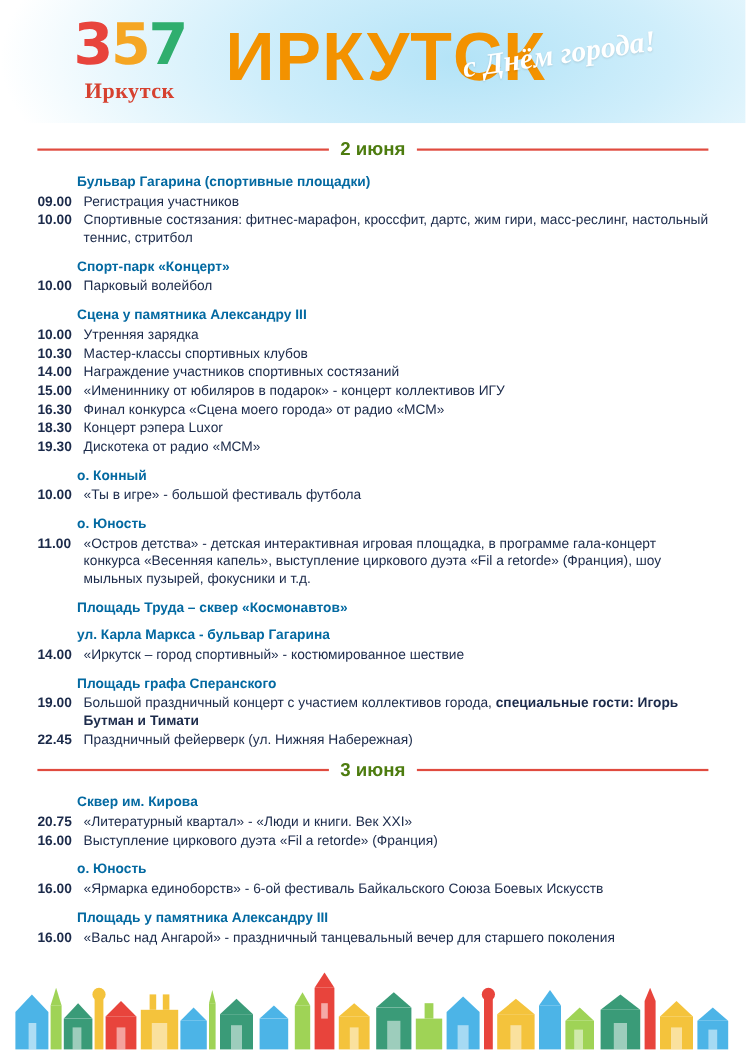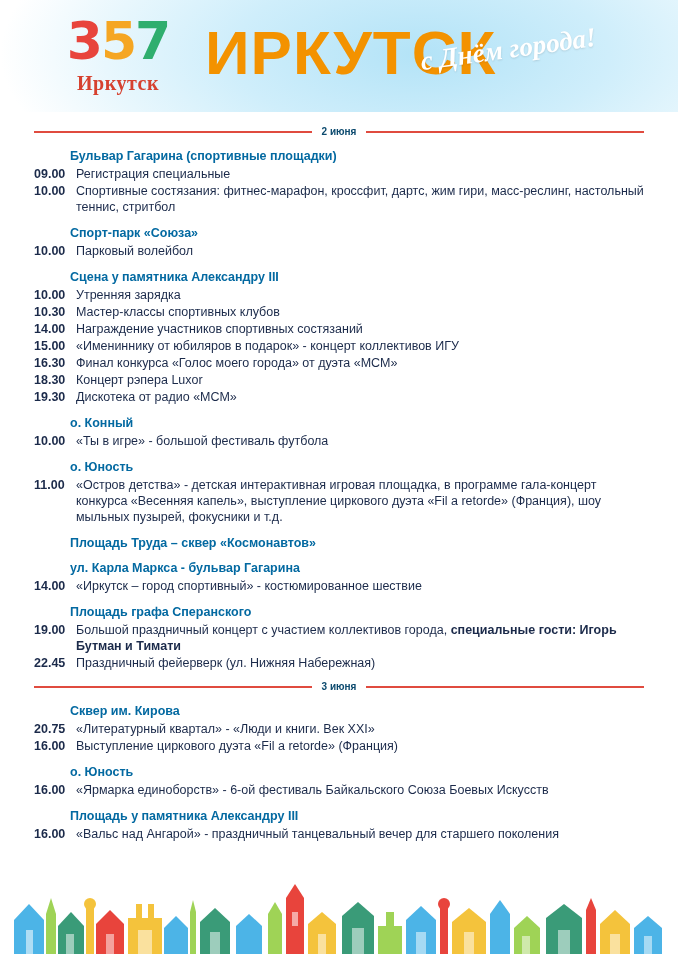--- a/index.html
+++ b/index.html
@@ -90,23 +90,23 @@
     align-items: center;
     gap: 10px;
     margin: 10px 0 12px 0;
   }
   .day-head .rule {
     flex: 1 1 auto;
     height: 2px;
     background: #e04b3f;
   }
   .day-head .day-label {
-    color: #0c4a6e;
-    font-weight: bold;
-    font-size: 10px;
+    color: #4d7c0f;
+    font-weight: bold;
+    font-size: 17px;
     white-space: nowrap;
   }
 
   .venue {
     color: #0369a1;
     font-weight: bold;
     font-size: 12.5px;
     margin: 11px 0 3px 36px;
   }
   .venue.first { margin-top: 4px; }
@@ -159,28 +159,28 @@
 
     <div class="day-head">
       <div class="rule"></div>
       <div class="day-label">2 июня</div>
       <div class="rule"></div>
     </div>
 
     <div class="venue first">Бульвар Гагарина (спортивные площадки)</div>
     <div class="row">
       <div class="time">09.00</div>
-      <div class="desc">Регистрация специальные</div>
+      <div class="desc">Регистрация участников</div>
     </div>
     <div class="row">
       <div class="time">10.00</div>
       <div class="desc">Спортивные состязания: фитнес-марафон, кроссфит, дартс, жим гири, масс-реслинг, настольный теннис, стритбол</div>
     </div>
 
-    <div class="venue">Спорт-парк «Союза»</div>
+    <div class="venue">Спорт-парк «Концерт»</div>
     <div class="row">
       <div class="time">10.00</div>
       <div class="desc">Парковый волейбол</div>
     </div>
 
     <div class="venue">Сцена у памятника Александру III</div>
     <div class="row">
       <div class="time">10.00</div>
       <div class="desc">Утренняя зарядка</div>
     </div>
@@ -191,21 +191,21 @@
     <div class="row">
       <div class="time">14.00</div>
       <div class="desc">Награждение участников спортивных состязаний</div>
     </div>
     <div class="row">
       <div class="time">15.00</div>
       <div class="desc">«Имениннику от юбиляров в подарок» - концерт коллективов ИГУ</div>
     </div>
     <div class="row">
       <div class="time">16.30</div>
-      <div class="desc">Финал конкурса «Голос моего города» от дуэта «МСМ»</div>
+      <div class="desc">Финал конкурса «Сцена моего города» от радио «МСМ»</div>
     </div>
     <div class="row">
       <div class="time">18.30</div>
       <div class="desc">Концерт рэпера Luxor</div>
     </div>
     <div class="row">
       <div class="time">19.30</div>
       <div class="desc">Дискотека от радио «МСМ»</div>
     </div>
 

